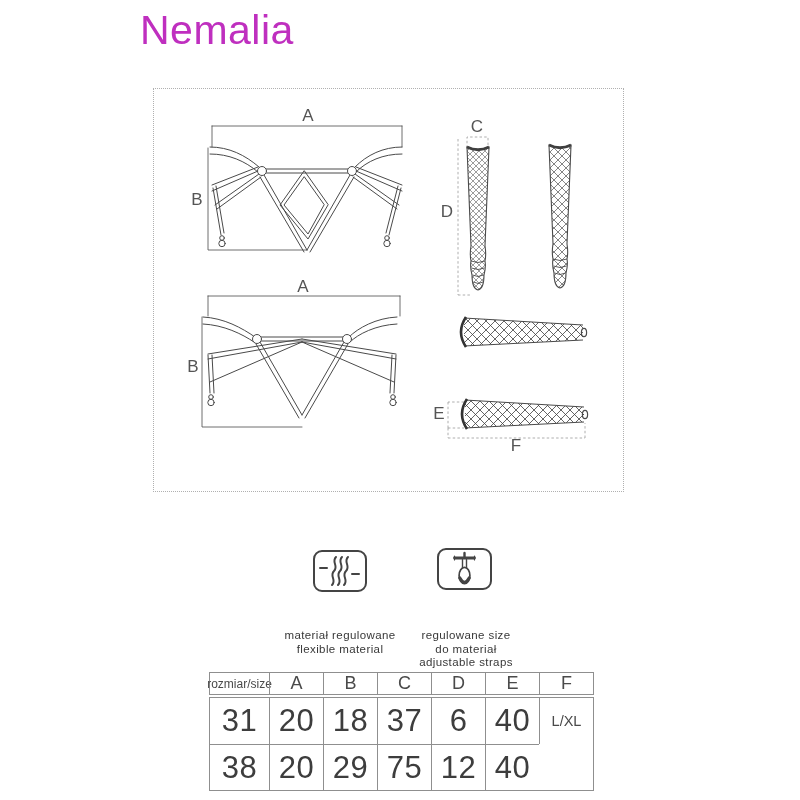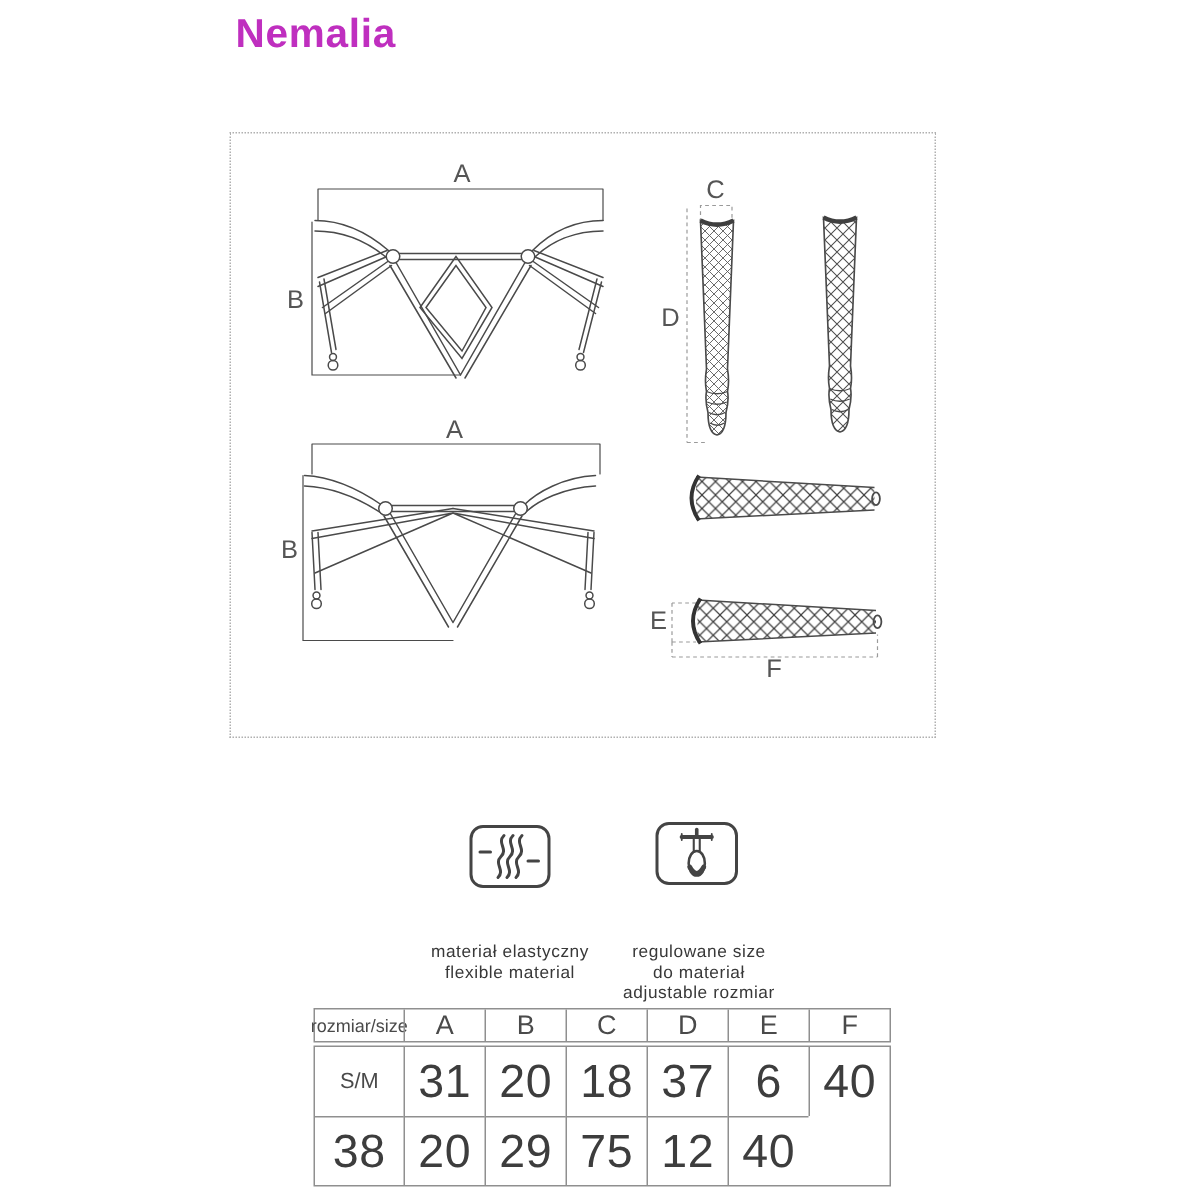--- a/index.html
+++ b/index.html
@@ -4,21 +4,21 @@
 <style>
   * { margin:0; padding:0; box-sizing:border-box; }
   html,body { background:#fff; }
   body {
     width:800px; height:800px; position:relative; overflow:hidden;
     font-family:"Liberation Sans", sans-serif; color:#3d3d3d;
   }
   .abs { position:absolute; }
 
   .page-title {
-    left:157px; top:7px; font-size:27px; font-weight:700;
+    left:140px; top:7px; font-size:41px; font-weight:400;
     letter-spacing:0.5px;
   }
 
   .diagram-box {
     left:153px; top:88px; width:471px; height:404px;
     border:1.5px dotted #b0b0b0;
   }
 
   .dimlabel {
     width:22px; text-align:center; font-size:17px; color:#555;
@@ -190,47 +190,47 @@
       <path d="M15.5,8 H35.5" stroke-width="2.8"></path>
       <path d="M15.5,6 V10 M35.5,6 V10" stroke-width="1.2"></path>
       <path d="M23.5,9.5 V18 M27.5,9.5 V18" stroke-width="1.4"></path>
       <ellipse cx="25.5" cy="25.5" rx="5.4" ry="8.2" stroke-width="1.7"></ellipse>
       <path d="M20.8,28 Q25.5,36.5 30.2,28" stroke-width="3.2"></path>
     </g>
   </svg>
 </div>
 
 <div class="abs caption caption1">
-  <span>materiał elastyczny</span>
+  <span>materiał regulowane</span>
   <span>flexible material</span>
 </div>
 <div class="abs caption caption2">
   <span>regulowane size</span>
   <span>do materiał</span>
-  <span>adjustable rozmiar</span>
+  <span>adjustable straps</span>
 </div>
 
 <div class="abs size-table">
   <div class="thead">
     <div class="cell th-label">rozmiar/size</div>
     <div class="cell th-letter">A</div>
     <div class="cell th-letter">B</div>
     <div class="cell th-letter">C</div>
     <div class="cell th-letter">D</div>
     <div class="cell th-letter">E</div>
     <div class="cell th-letter">F</div>
   </div>
   <div class="tbody">
-    <div class="cell row-label">S/M</div>
     <div class="cell num">31</div>
     <div class="cell num">20</div>
     <div class="cell num">18</div>
     <div class="cell num">37</div>
     <div class="cell num">6</div>
     <div class="cell num">40</div>
+    <div class="cell row-label">L/XL</div>
     <div class="cell num">38</div>
     <div class="cell num">20</div>
     <div class="cell num">29</div>
     <div class="cell num">75</div>
     <div class="cell num">12</div>
     <div class="cell num">40</div>
   </div>
 </div>
 
 </body></html>

